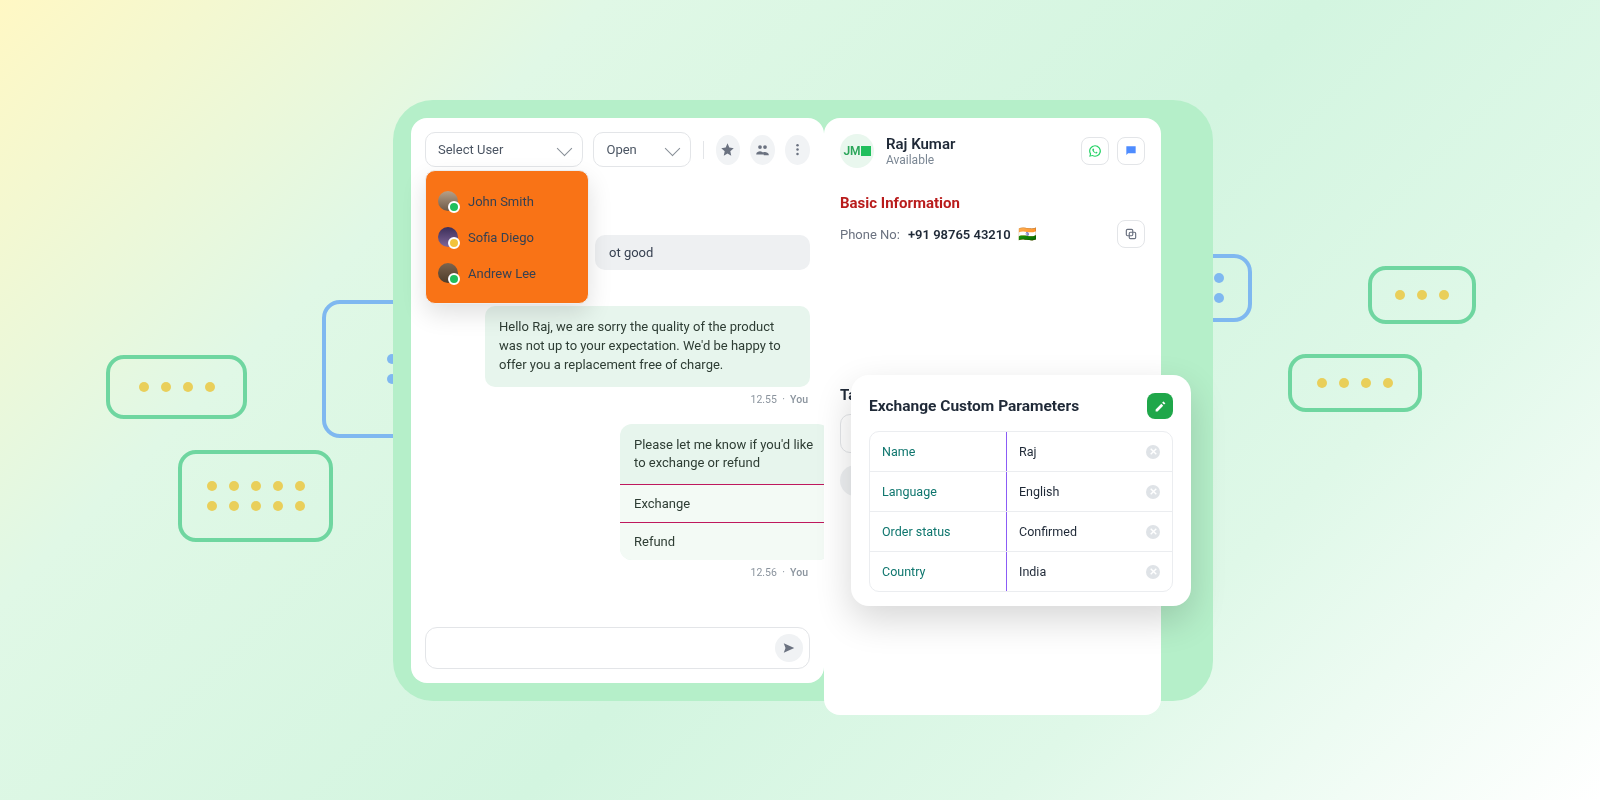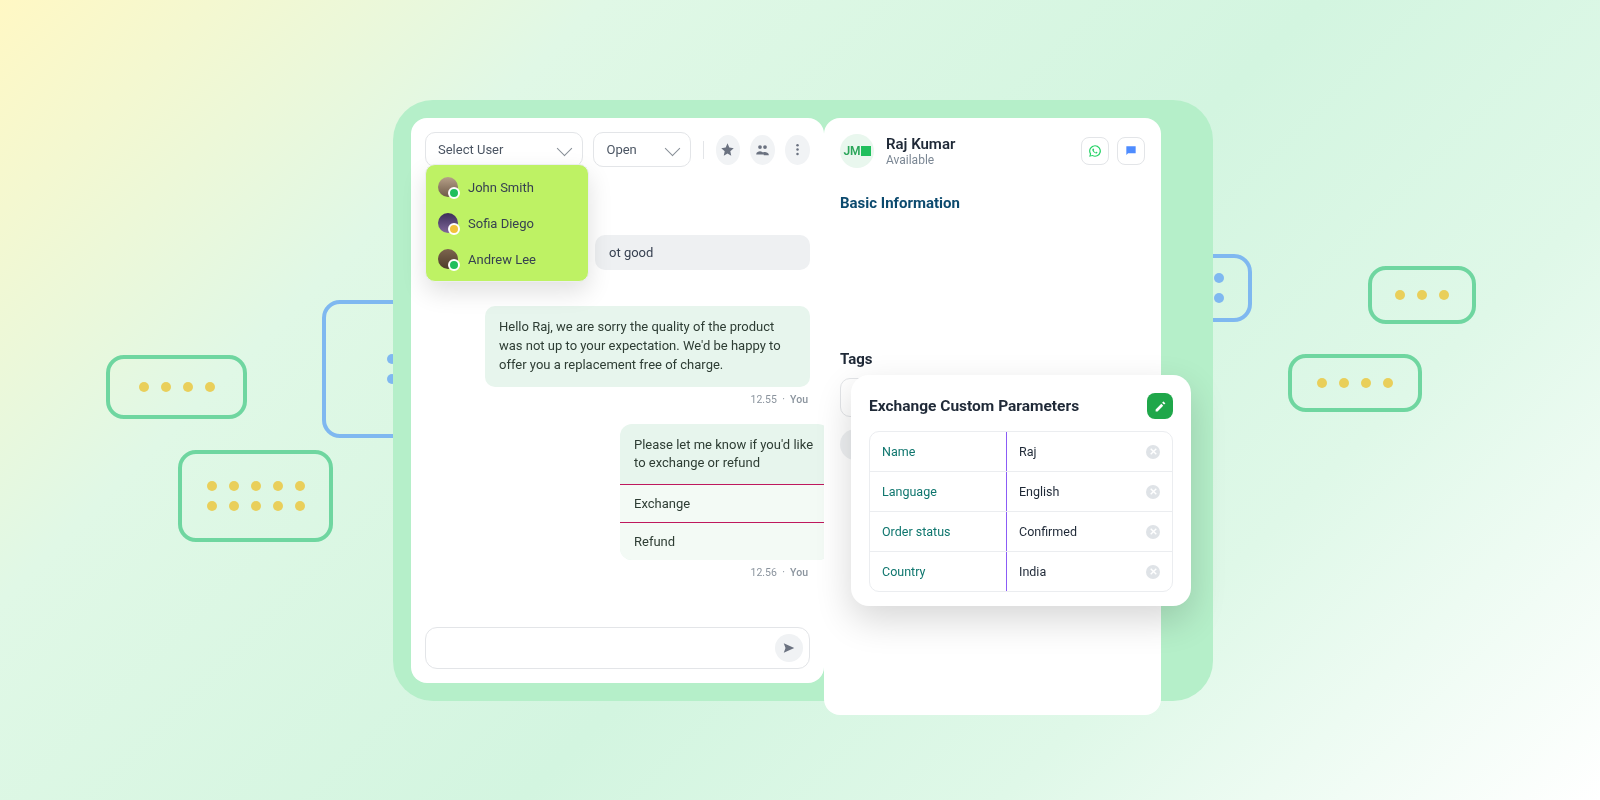--- a/index.html
+++ b/index.html
@@ -25,21 +25,21 @@
   .chat-head{display:flex;gap:10px;padding:14px 14px 0 14px;align-items:center;}
   .select-pill{border:1px solid #e3e5e8;border-radius:10px;padding:9px 12px;display:flex;align-items:center;justify-content:space-between;color:#4b5563;font-size:13px;cursor:pointer;}
   .select-user{width:160px;}
   .select-open{width:86px;}
   .chev{width:10px;height:10px;border-right:1.5px solid #868e96;border-bottom:1.5px solid #868e96;transform:rotate(45deg);margin-top:-3px;}
   .icon-circle{width:30px;height:30px;border-radius:50%;background:#f1f3f5;display:flex;align-items:center;justify-content:center;cursor:pointer;}
   .icon-circle svg{width:15px;height:15px;fill:#6b7280;}
   .pipe{width:1px;height:18px;background:#e3e5e8;margin:0 2px;}
 
   
-  .user-dd{position:absolute;left:14px;top:46px;width:162px;background:#bef264;border:1px solid #eceef0;border-radius:10px;box-shadow:0 10px 24px rgba(0,0,0,.12);padding:4px 0;z-index:20;}
+  .user-dd{position:absolute;left:14px;top:52px;width:162px;background:#f97316;border:1px solid #eceef0;border-radius:10px;box-shadow:0 10px 24px rgba(0,0,0,.12);padding:12px 0;z-index:20;}
   .dd-item{display:flex;align-items:center;gap:10px;padding:8px 12px;font-size:13px;color:#374151;cursor:pointer;}
   .ava{width:20px;height:20px;border-radius:50%;position:relative;background:#c7ccd1;}
   .ava.a1{background:linear-gradient(#b6a088,#6e5a48);}
   .ava.a2{background:linear-gradient(#3b2e59,#806699);}
   .ava.a3{background:linear-gradient(#7c644e,#4e3c2a);}
   .ava .sdot{position:absolute;right:-2px;bottom:-2px;width:8px;height:8px;border-radius:50%;border:2px solid #fff;}
   .sdot.g{background:#1fbf5c;}
   .sdot.y{background:#f2c23b;}
 
   
@@ -60,21 +60,21 @@
   
   .profile-row{display:flex;align-items:center;gap:12px;}
   .profile-ava{width:34px;height:34px;border-radius:50%;background:#e9f7ee;color:#2ba65a;font-size:12px;font-weight:600;display:flex;align-items:center;justify-content:center;position:relative;}
   .profile-ava .sdot{right:-2px;bottom:-2px;width:10px;height:10px;}
   .pname{font-size:15px;font-weight:600;color:#1f2937;}
   .pstat{font-size:12px;color:#7b8794;}
   .badges{margin-left:auto;display:flex;gap:8px;}
   .sq{width:26px;height:26px;border-radius:8px;border:1px solid #e3e5e8;display:flex;align-items:center;justify-content:center;cursor:pointer;}
   .sq svg{width:14px;height:14px;}
 
-  .sec-title{font-size:15px;font-weight:700;color:#0c4a6e;margin:26px 0 8px 0;}
+  .sec-title{font-size:15px;font-weight:700;color:#b91c1c;margin:26px 0 8px 0;}
   .phone-row{display:flex;align-items:center;gap:8px;font-size:13px;}
   .phone-row .lbl{color:#6b7280;}
   .phone-row .val{font-weight:600;color:#1f2937;}
   .flag{font-size:15px;}
   .copy-sq{margin-left:auto;}
 
   
   .params-card{position:absolute;left:458px;top:275px;width:304px;background:#fff;border-radius:18px;box-shadow:0 14px 36px rgba(0,0,0,.16);padding:18px 18px 14px 18px;z-index:5;}
   .params-head{display:flex;align-items:center;justify-content:space-between;margin-bottom:12px;}
   .params-head h3{margin:0;font-size:15.5px;font-weight:700;color:#1f2937;}
@@ -266,20 +266,31 @@
         </div>
         <div class="sq">
           <svg viewBox="0 0 24 24" fill="#4e8cff">
               <path d="M4 4h16v12H7l-3 3V4z"></path>
             </svg>
         </div>
       </div>
     </div>
 
     <div class="sec-title">Basic Information</div>
+    <div class="phone-row">
+      <span class="lbl">Phone No:</span>
+      <span class="val">+91 98765 43210</span>
+      <span class="flag">🇮🇳</span>
+      <div class="sq copy-sq">
+        <svg viewBox="0 0 24 24" fill="none" stroke="#6b7280" stroke-width="2">
+            <rect x="9" y="9" width="11" height="11" rx="2"></rect>
+            <rect x="4" y="4" width="11" height="11" rx="2"></rect>
+          </svg>
+      </div>
+    </div>
 
     <div class="tags-title">Tags</div>
     <div class="tag-input">
       <svg viewBox="0 0 24 24">
           <path d="M3 12V5a2 2 0 012-2h7l9 9-9 9-9-9z"></path>
           <circle cx="8" cy="8" r="1.3" fill="#9aa1a9"></circle>
         </svg>
       <input placeholder="Add a tag..." style="">
     </div>
     <div class="tag-chip">

